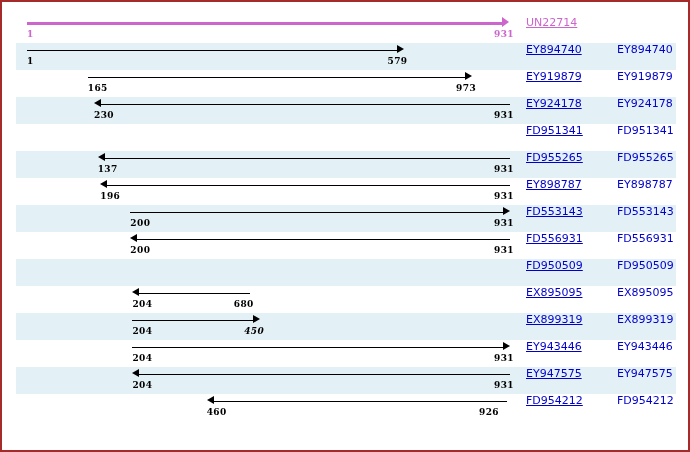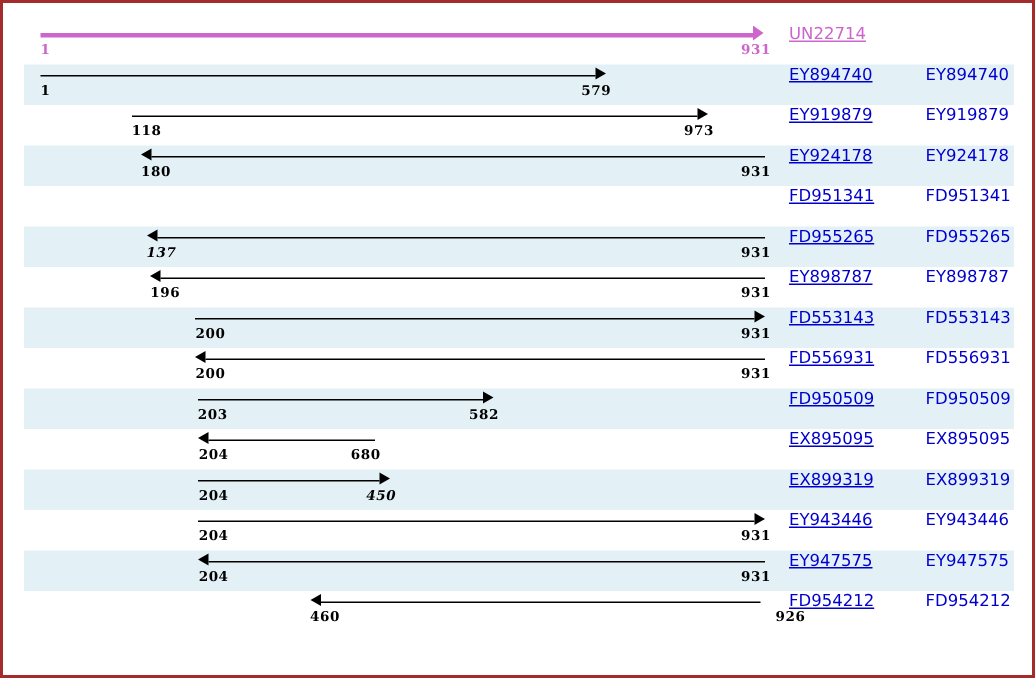--- a/index.html
+++ b/index.html
@@ -118,45 +118,45 @@
         <div class="coord" style="left: 11px;">1</div>
         <div class="coord end" style="left: 391.532px;">579</div>
       </div>
       <a class="acc col1">EY894740</a>
       <a class="acc col2">EY894740</a>
     </div>
     <div class="row" style="top: 68px;">
       <div class="track">
         <div class="seg" style="left: 71.7645px; width: 377.323px;"></div>
         <div class="arrow right" style="left: 449.087px;"></div>
-        <div class="coord" style="left: 71.7645px;">118</div>
+        <div class="coord" style="left: 71.7645px;">165</div>
         <div class="coord end" style="left: 460.087px;">973</div>
       </div>
       <a class="acc col1">EY919879</a>
       <a class="acc col2">EY919879</a>
     </div>
     <div class="row banded" style="top: 95px;">
       <div class="track">
         <div class="seg" style="left: 84.9968px; width: 409.003px;"></div>
         <div class="arrow left" style="left: 77.9968px;"></div>
-        <div class="coord" style="left: 77.9968px;">180</div>
+        <div class="coord" style="left: 77.9968px;">230</div>
         <div class="coord end" style="left: 498px;">931</div>
       </div>
       <a class="acc col1">EY924178</a>
       <a class="acc col2">EY924178</a>
     </div>
     <div class="row" style="top: 122px;">
       <a class="acc col1">FD951341</a>
       <a class="acc col2">FD951341</a>
     </div>
     <div class="row banded" style="top: 149px;">
       <div class="track">
         <div class="seg" style="left: 88.6323px; width: 405.368px;"></div>
         <div class="arrow left" style="left: 81.6323px;"></div>
-        <div class="coord" style="left: 81.6323px; font-style: italic;">137</div>
+        <div class="coord" style="left: 81.6323px;">137</div>
         <div class="coord end" style="left: 498px;">931</div>
       </div>
       <a class="acc col1">FD955265</a>
       <a class="acc col2">FD955265</a>
     </div>
     <div class="row" style="top: 176px;">
       <div class="track">
         <div class="seg" style="left: 91.229px; width: 402.771px;"></div>
         <div class="arrow left" style="left: 84.229px;"></div>
         <div class="coord" style="left: 84.229px;">196</div>
@@ -179,26 +179,20 @@
       <div class="track">
         <div class="seg" style="left: 121.352px; width: 372.648px;"></div>
         <div class="arrow left" style="left: 114.352px;"></div>
         <div class="coord" style="left: 114.352px;">200</div>
         <div class="coord end" style="left: 498px;">931</div>
       </div>
       <a class="acc col1">FD556931</a>
       <a class="acc col2">FD556931</a>
     </div>
     <div class="row banded" style="top: 257px;">
-      <div class="track">
-        <div class="seg" style="left: 115.91px; width: 189.835px;"></div>
-        <div class="arrow right" style="left: 305.745px;"></div>
-        <div class="coord" style="left: 115.91px;">203</div>
-        <div class="coord end" style="left: 316.745px;">582</div>
-      </div>
       <a class="acc col1">FD950509</a>
       <a class="acc col2">FD950509</a>
     </div>
     <div class="row" style="top: 284px;">
       <div class="track">
         <div class="seg" style="left: 123.429px; width: 110.374px;"></div>
         <div class="arrow left" style="left: 116.429px;"></div>
         <div class="coord" style="left: 116.429px;">204</div>
         <div class="coord end" style="left: 237.803px;">680</div>
       </div>
@@ -233,18 +227,18 @@
         <div class="coord end" style="left: 498px;">931</div>
       </div>
       <a class="acc col1">EY947575</a>
       <a class="acc col2">EY947575</a>
     </div>
     <div class="row" style="top: 392px;">
       <div class="track">
         <div class="seg" style="left: 197.697px; width: 293.706px;"></div>
         <div class="arrow left" style="left: 190.697px;"></div>
         <div class="coord" style="left: 190.697px;">460</div>
-        <div class="coord end" style="left: 521px; text-align: right;">926</div>
+        <div class="coord end" style="left: 483px; text-align: right;">926</div>
       </div>
       <a class="acc col1">FD954212</a>
       <a class="acc col2">FD954212</a>
     </div>
   </div>
 
 </body></html>

